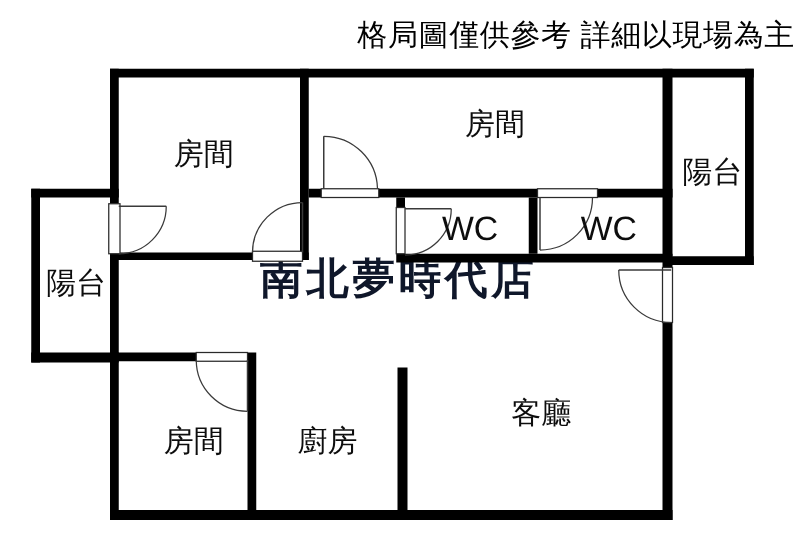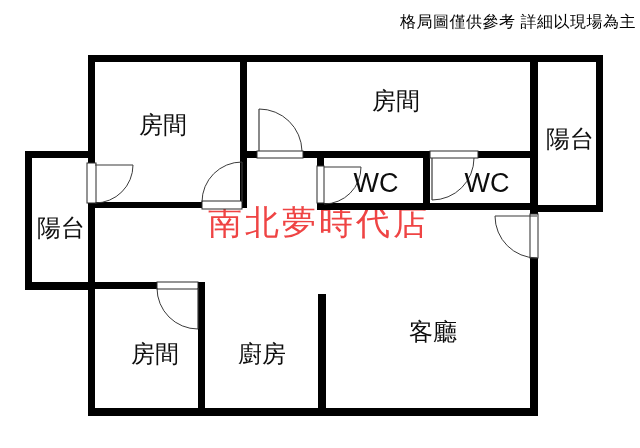--- a/index.html
+++ b/index.html
@@ -4,35 +4,35 @@
 <style>
   html,body{margin:0;padding:0;}
   body{
     width:640px;height:448px;position:relative;overflow:hidden;
     background:#ffffff;
     font-family:"Liberation Sans", sans-serif;
   }
   .stage{position:absolute;left:0;top:0;width:640px;height:448px;}
   .disclaimer{
     position:absolute;top:12px;right:4px;
-    font-size:16px;letter-spacing:0.5px;color:#000;
+    font-size:24px;letter-spacing:0.5px;color:#000;
     font-weight:500;white-space:nowrap;
   }
   .watermark{
     position:absolute;color:#c4c4c4;white-space:nowrap;
     font-weight:400;z-index:1;
   }
   svg.plan{position:absolute;left:0;top:0;z-index:2;}
   svg.plan text{font-family:"Liberation Sans", sans-serif;}
 </style>
 </head>
 <body>
 
 <div class="stage">
-  <div class="watermark" style="left: 208px; top: 200px; font-size: 34px; letter-spacing: 3px; color: #ef4444;">南北夢時代店</div>
+  <div class="watermark" style="left: 208px; top: 200px; font-size: 34px; letter-spacing: 3px; color: #0f172a; font-weight: bold;">南北夢時代店</div>
   <svg class="plan" width="640" height="448" viewBox="0 0 640 448">
       <rect x="88" y="55" width="515" height="7" fill="#000000"></rect>
       <rect x="596" y="55" width="7" height="157" fill="#000000"></rect>
       <rect x="530" y="205" width="73" height="7" fill="#000000"></rect>
       <rect x="530" y="55" width="8" height="150" fill="#000000"></rect>
       <rect x="530" y="212" width="8" height="3" fill="#000000"></rect>
       <rect x="530" y="258" width="8" height="158" fill="#000000"></rect>
       <rect x="88" y="55" width="7" height="108" fill="#000000"></rect>
       <rect x="88" y="203" width="7" height="213" fill="#000000"></rect>
       <rect x="25" y="151" width="7" height="139" fill="#000000"></rect>

